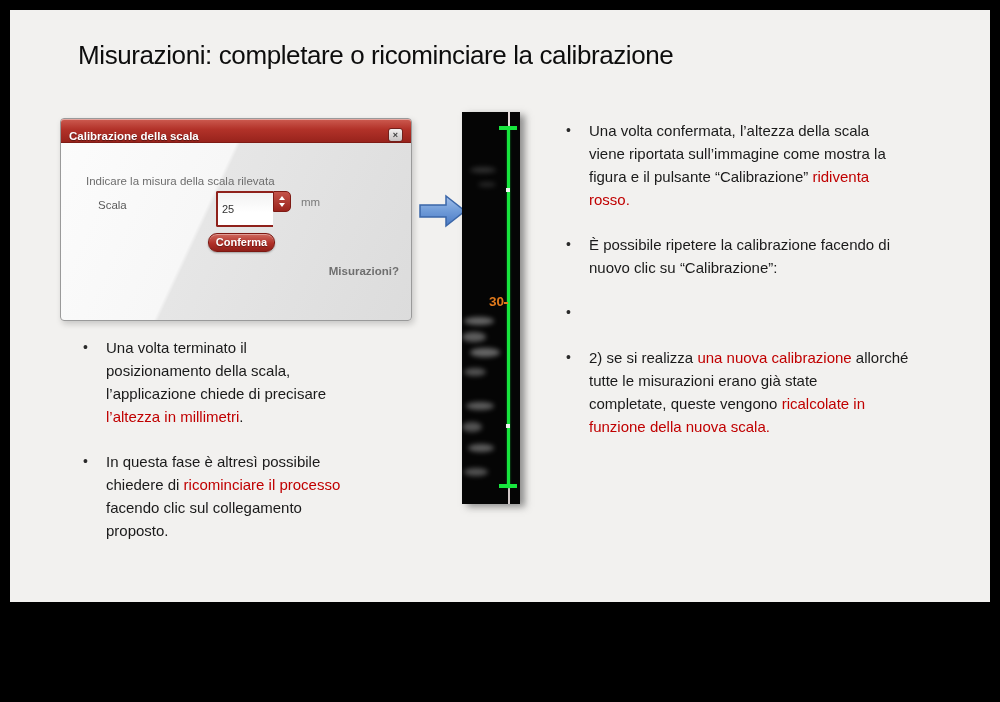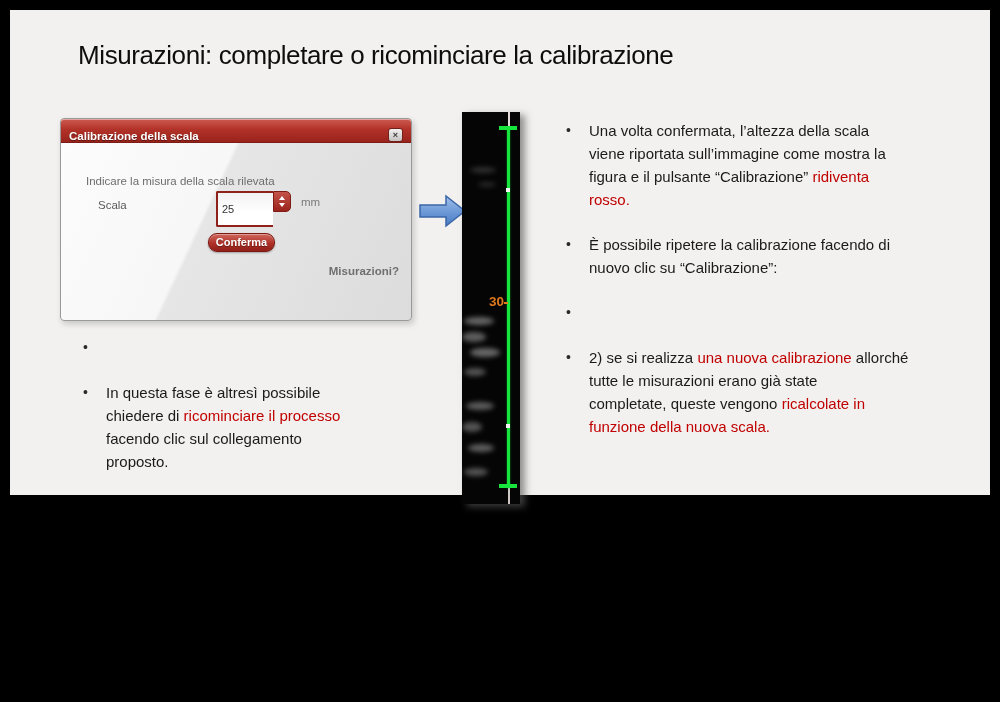--- a/index.html
+++ b/index.html
@@ -1,19 +1,19 @@
 <!DOCTYPE html>
 <html><head>
 <meta charset="utf-8">
 <style>
   * { margin:0; padding:0; box-sizing:border-box; }
   html,body { width:1000px; height:702px; }
   body { background:#000; font-family:"Liberation Sans", sans-serif; position:relative; overflow:hidden; }
 
-  .slide { position:absolute; left:10px; top:10px; width:980px; height:485px; background:#f2f1ef; }
+  .slide { position:absolute; left:10px; top:10px; width:980px; height:592px; background:#f2f1ef; }
 
   .slide-title { position:absolute; left:68px; top:30px; font-size:26px; letter-spacing:-0.4px; color:#0d0d0d; font-weight:400; }
 
   
   .dlg { position:absolute; left:50px; top:108px; width:352px; height:203px;
          border:1px solid #9a9a9a; border-radius:4px;
          background:linear-gradient(115deg,#fcfcfc 0%,#f7f7f7 42%,#e6e6e6 43%,#dcdcdc 100%);
          box-shadow:2px 3px 6px rgba(0,0,0,.18); }
   .dlg-titlebar { position:absolute; left:0; top:0; right:0; height:24px;
          border-radius:3px 3px 0 0;
@@ -128,20 +128,24 @@
     <div class="us-t-bottom"></div>
     <div class="us-tick1"></div>
     <div class="us-tick2"></div>
     <div class="us-scale-label">30</div>
     <div class="us-scale-dash"></div>
   </div>
 
   <div class="bullets bullets-left">
     <div class="bullet-item">
       <span class="bullet-marker">•</span>
+      <p class="bullet-text"><span>Una volta terminato il
+posizionamento della scala,
+l’applicazione chiede di precisare
+</span><span class="red">l’altezza in millimetri</span><span>.</span></p>
     </div>
     <div class="bullet-item">
       <span class="bullet-marker">•</span>
       <p class="bullet-text"><span>In questa fase è altresì possibile
 chiedere di </span><span class="red">ricominciare il processo</span><span>
 facendo clic sul collegamento
 proposto.</span></p>
     </div>
   </div>
 

